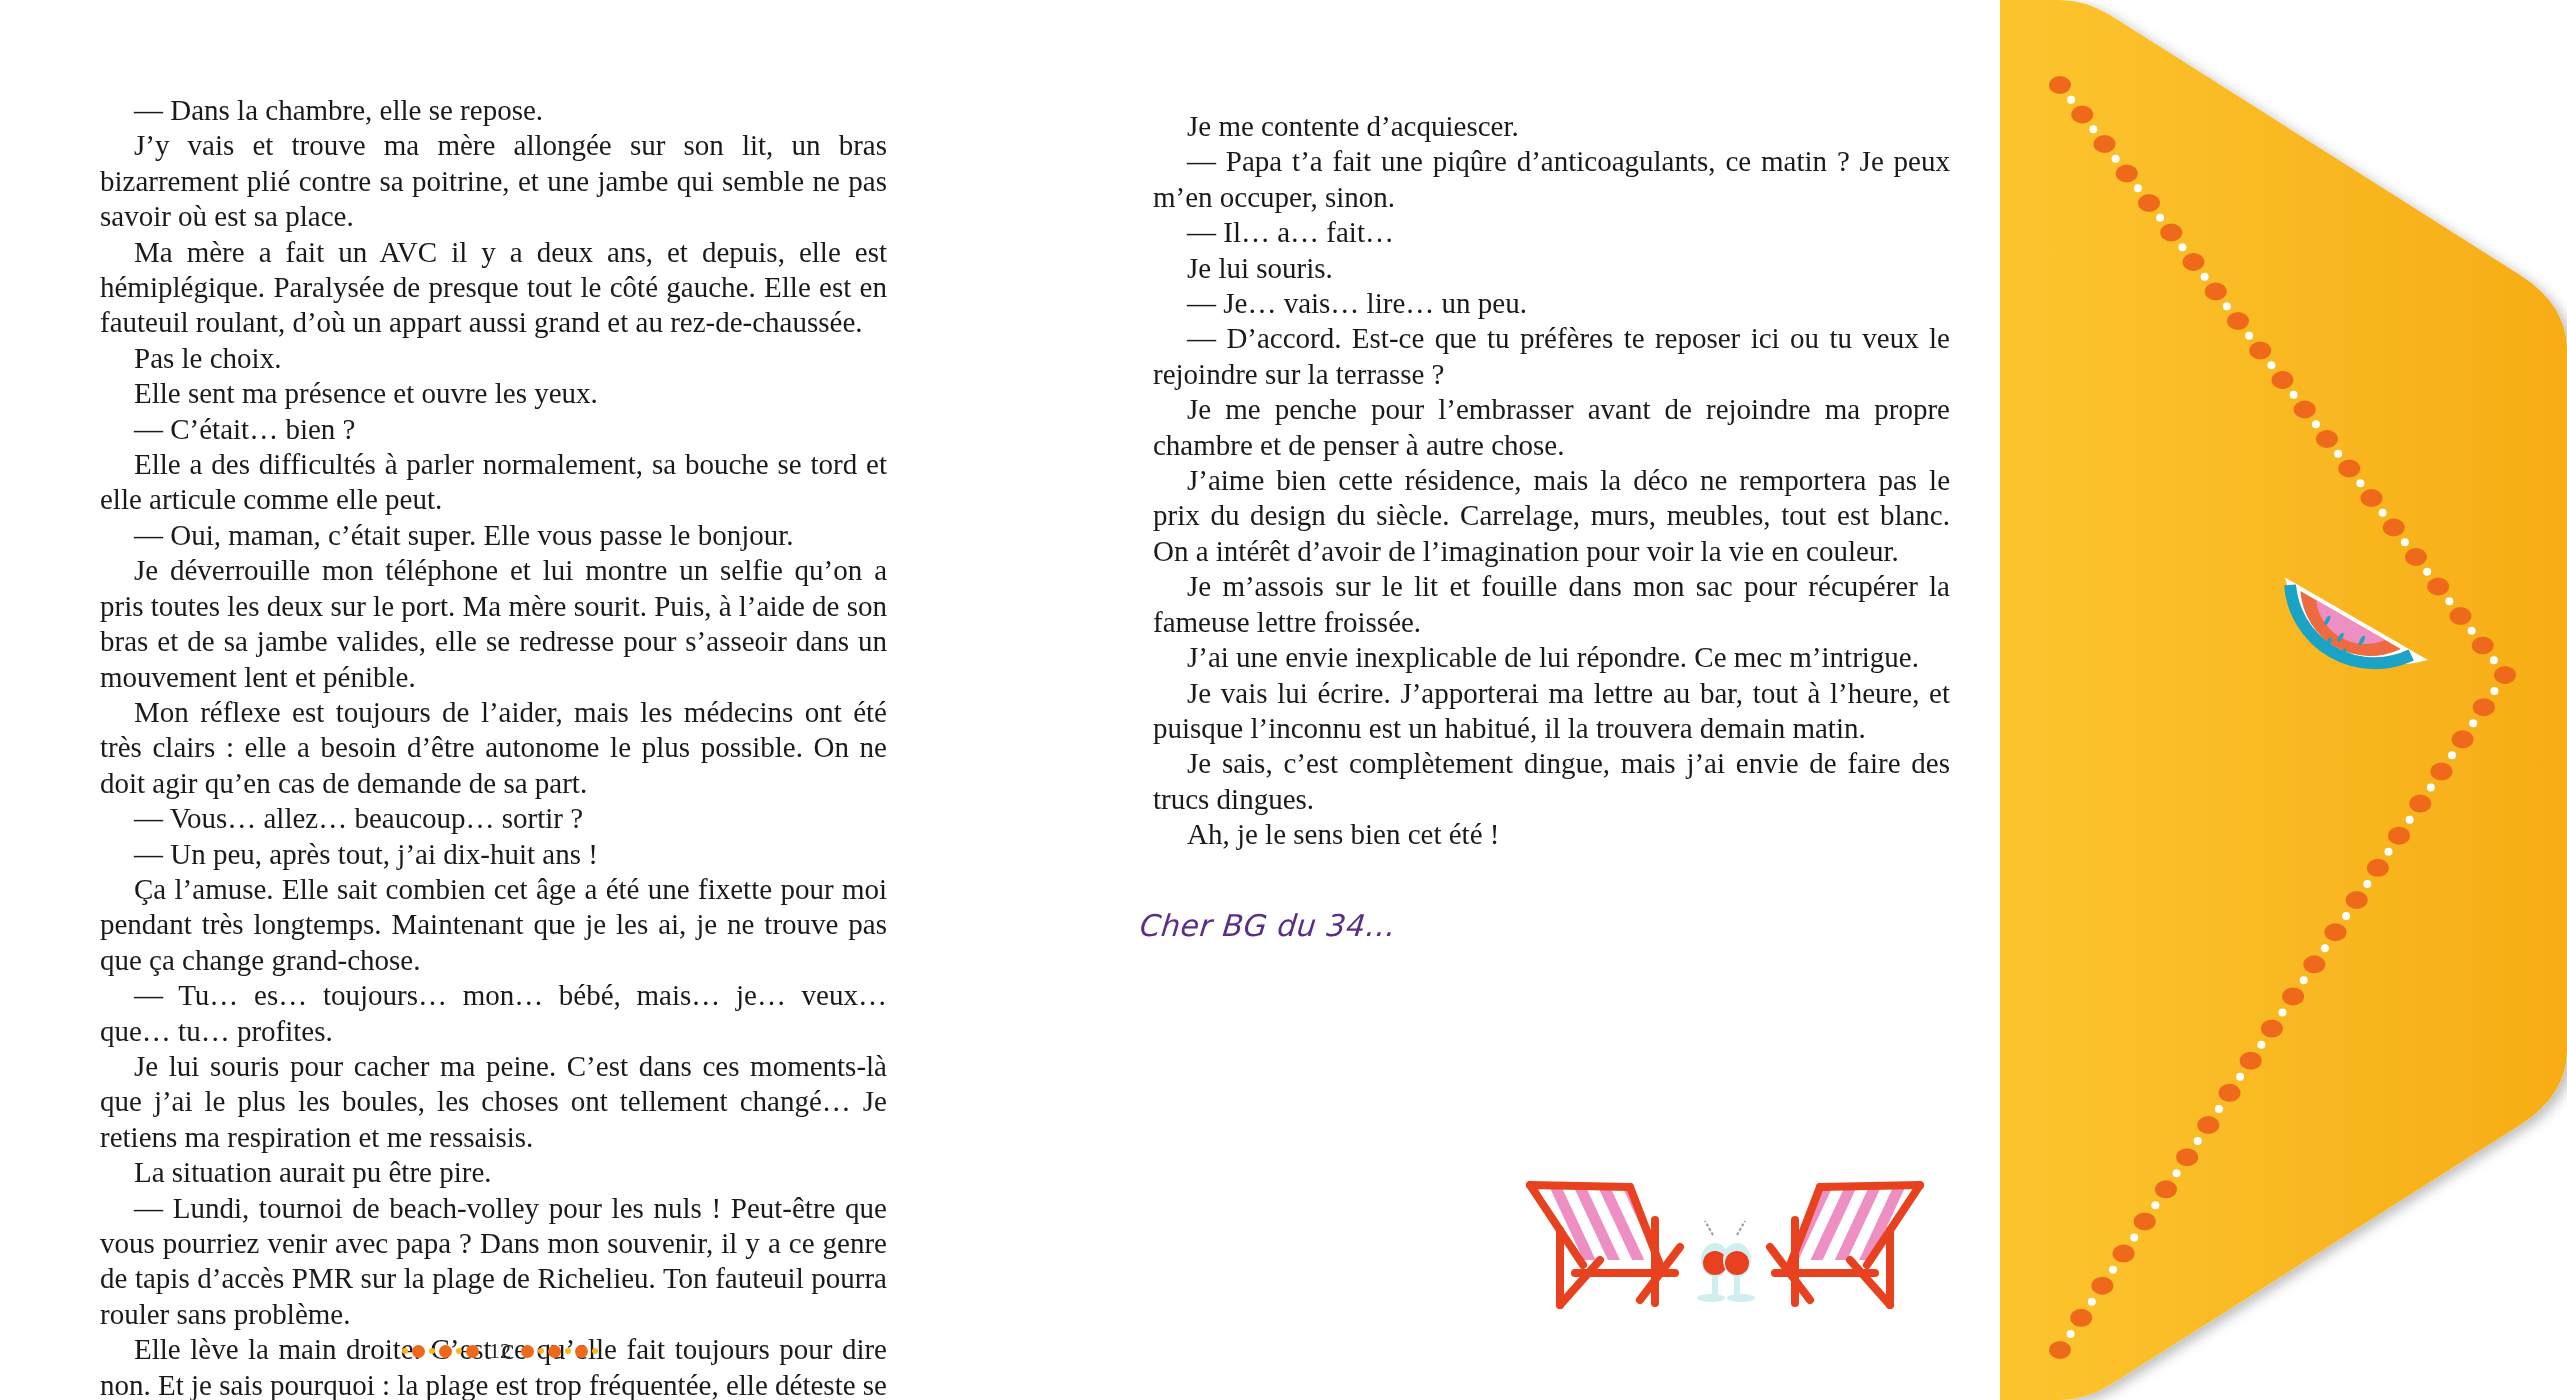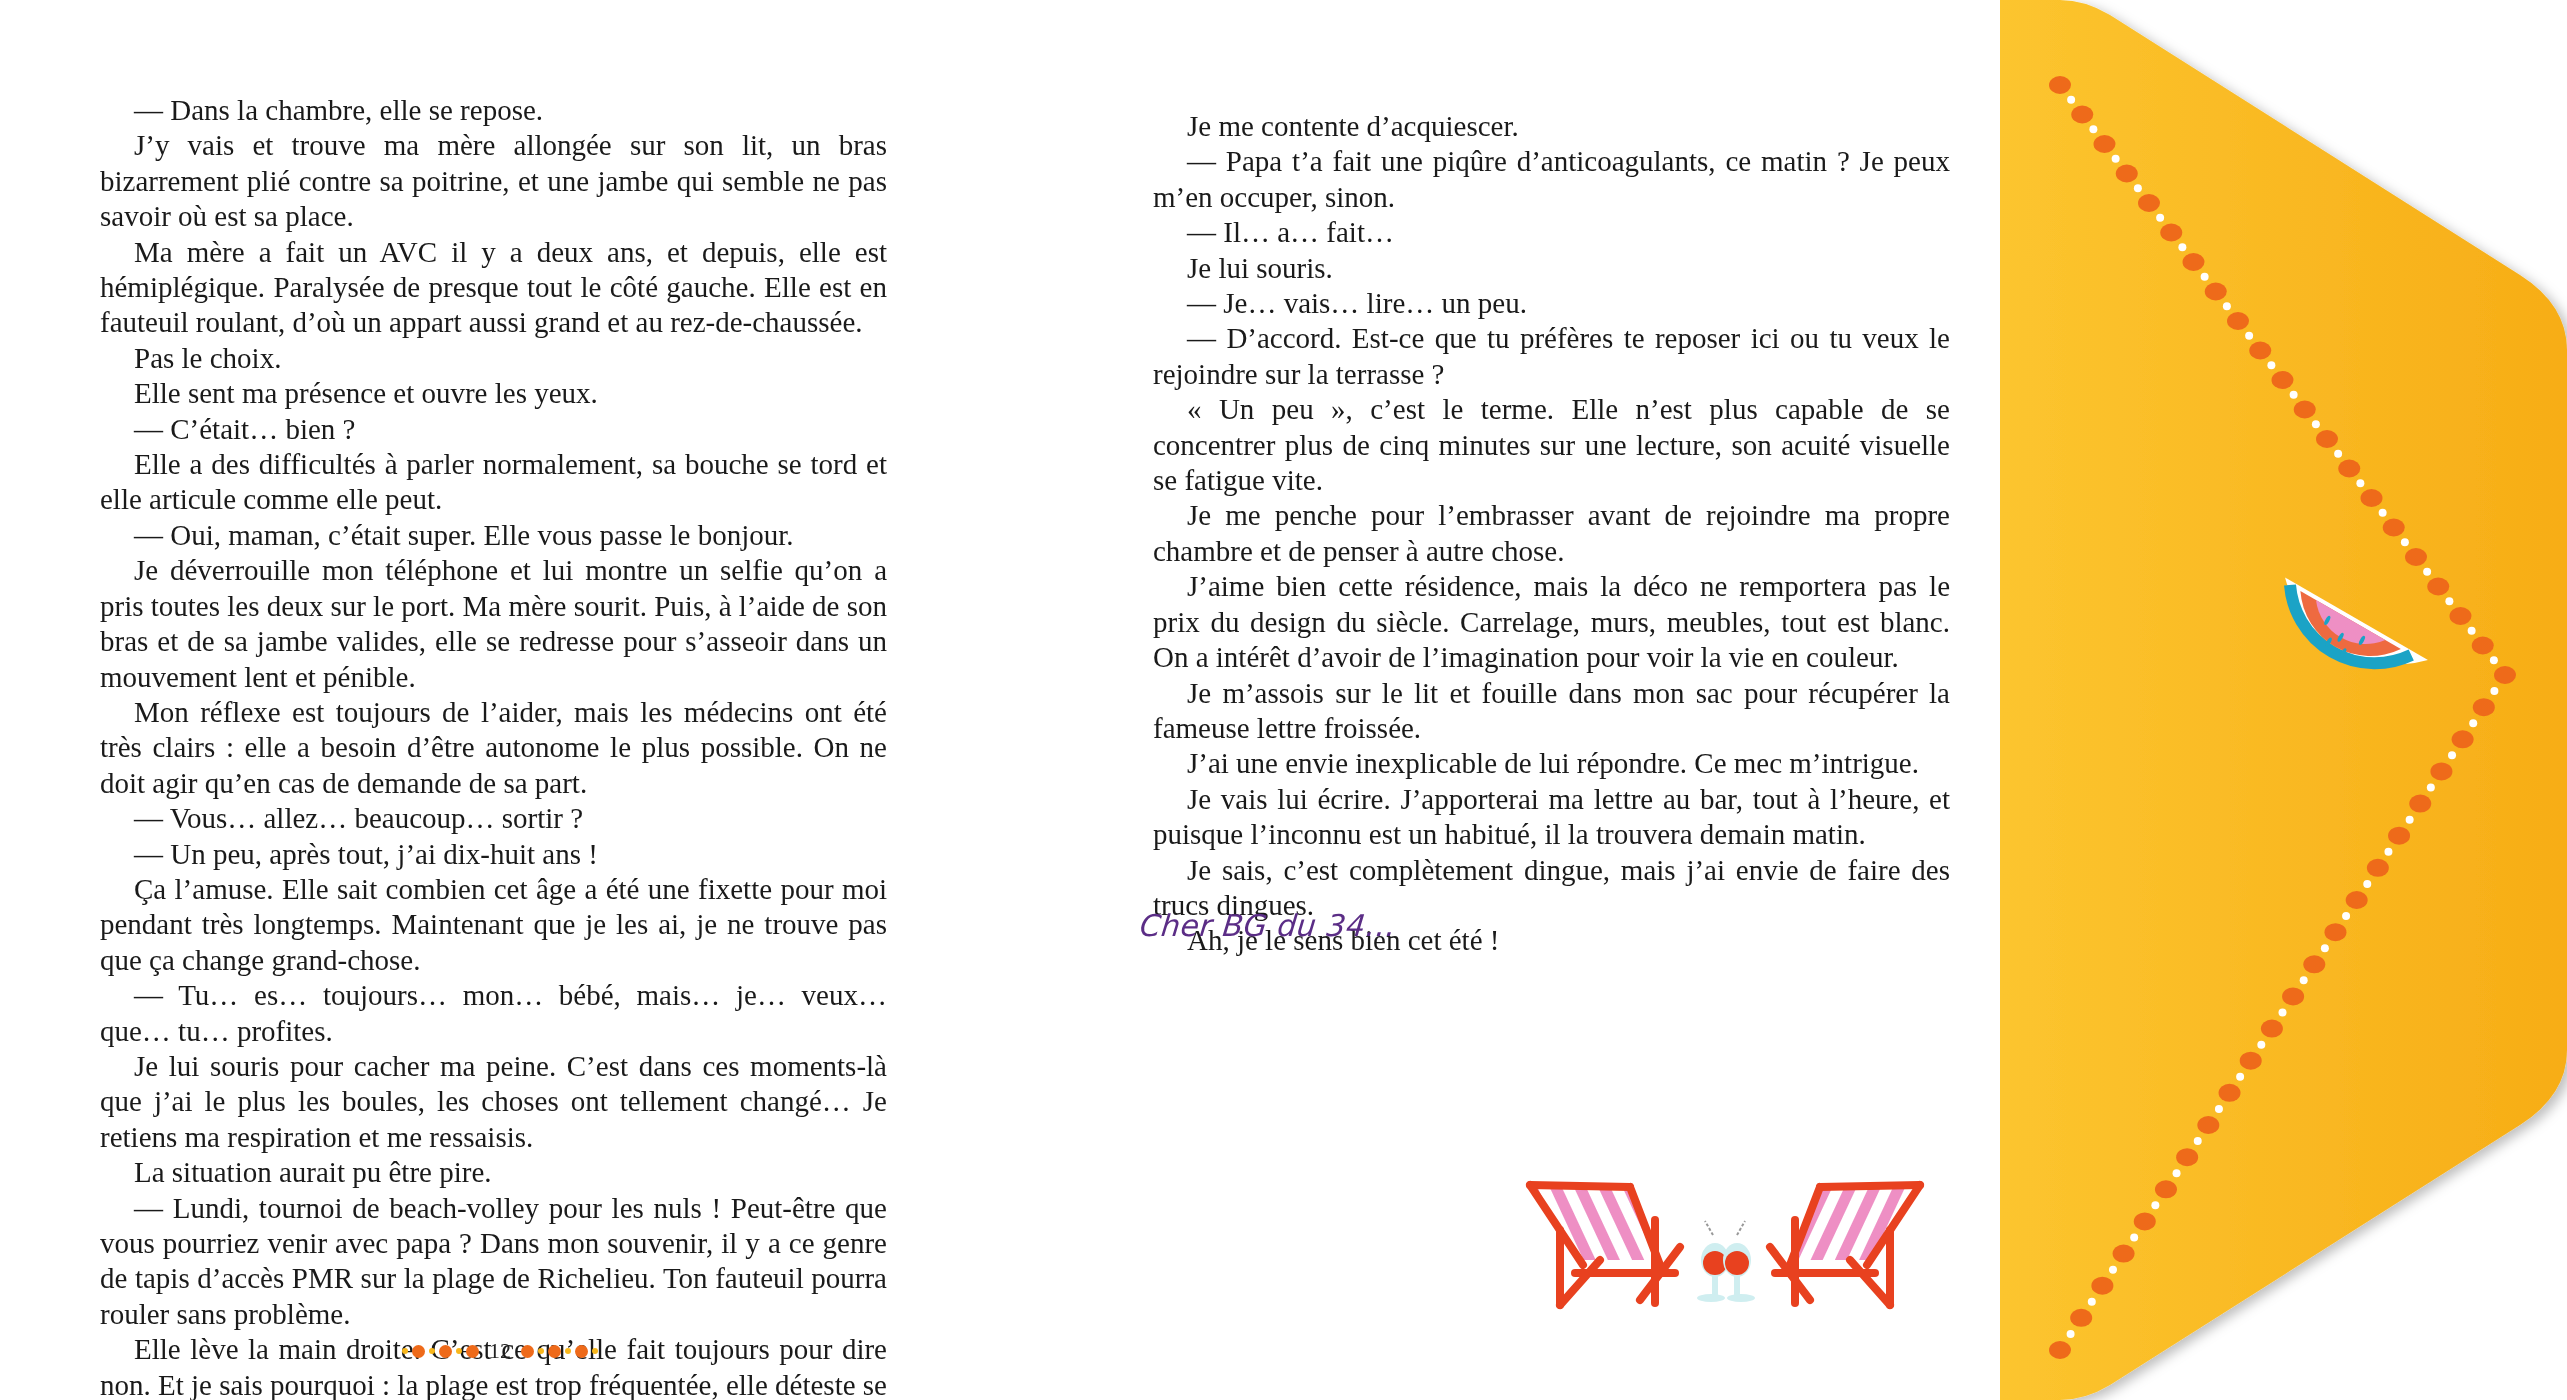--- a/index.html
+++ b/index.html
@@ -60,21 +60,20 @@
     <p class="para">— Lundi, tournoi de beach-volley pour les nuls ! Peut-être que vous pourriez venir avec papa ? Dans mon souvenir, il y a ce genre de tapis d’accès PMR sur la plage de Richelieu. Ton fauteuil pourra rouler sans problème.</p>
     <p class="para">Elle lève la main droite. C’est ce qu’elle fait toujours pour dire non. Et je sais pourquoi : la plage est trop fréquentée, elle déteste se montrer dans son état.</p>
   </div>
 <div id="right-page" class="page-text">
     <p class="para">Je me contente d’acquiescer.</p>
     <p class="para">— Papa t’a fait une piqûre d’anticoagulants, ce matin ? Je peux m’en occuper, sinon.</p>
     <p class="para">— Il… a… fait…</p>
     <p class="para">Je lui souris.</p>
     <p class="para">— Je… vais… lire… un peu.</p>
     <p class="para">— D’accord. Est-ce que tu préfères te reposer ici ou tu veux le rejoindre sur la terrasse ?</p>
-    <p class="para">« Un peu », c’est le terme. Elle n’est plus capable de se concentrer plus de cinq minutes sur une lecture, son acuité visuelle se fatigue vite.</p>
     <p class="para">Je me penche pour l’embrasser avant de rejoindre ma propre chambre et de penser à autre chose.</p>
     <p class="para">J’aime bien cette résidence, mais la déco ne remportera pas le prix du design du siècle. Carrelage, murs, meubles, tout est blanc. On a intérêt d’avoir de l’imagination pour voir la vie en couleur.</p>
     <p class="para">Je m’assois sur le lit et fouille dans mon sac pour récupérer la fameuse lettre froissée.</p>
     <p class="para">J’ai une envie inexplicable de lui répondre. Ce mec m’intrigue.</p>
     <p class="para">Je vais lui écrire. J’apporterai ma lettre au bar, tout à l’heure, et puisque l’inconnu est un habitué, il la trouvera demain matin.</p>
     <p class="para">Je sais, c’est complètement dingue, mais j’ai envie de faire des trucs dingues.</p>
     <p class="para">Ah, je le sens bien cet été !</p>
   </div>
 
 <div class="folio">

